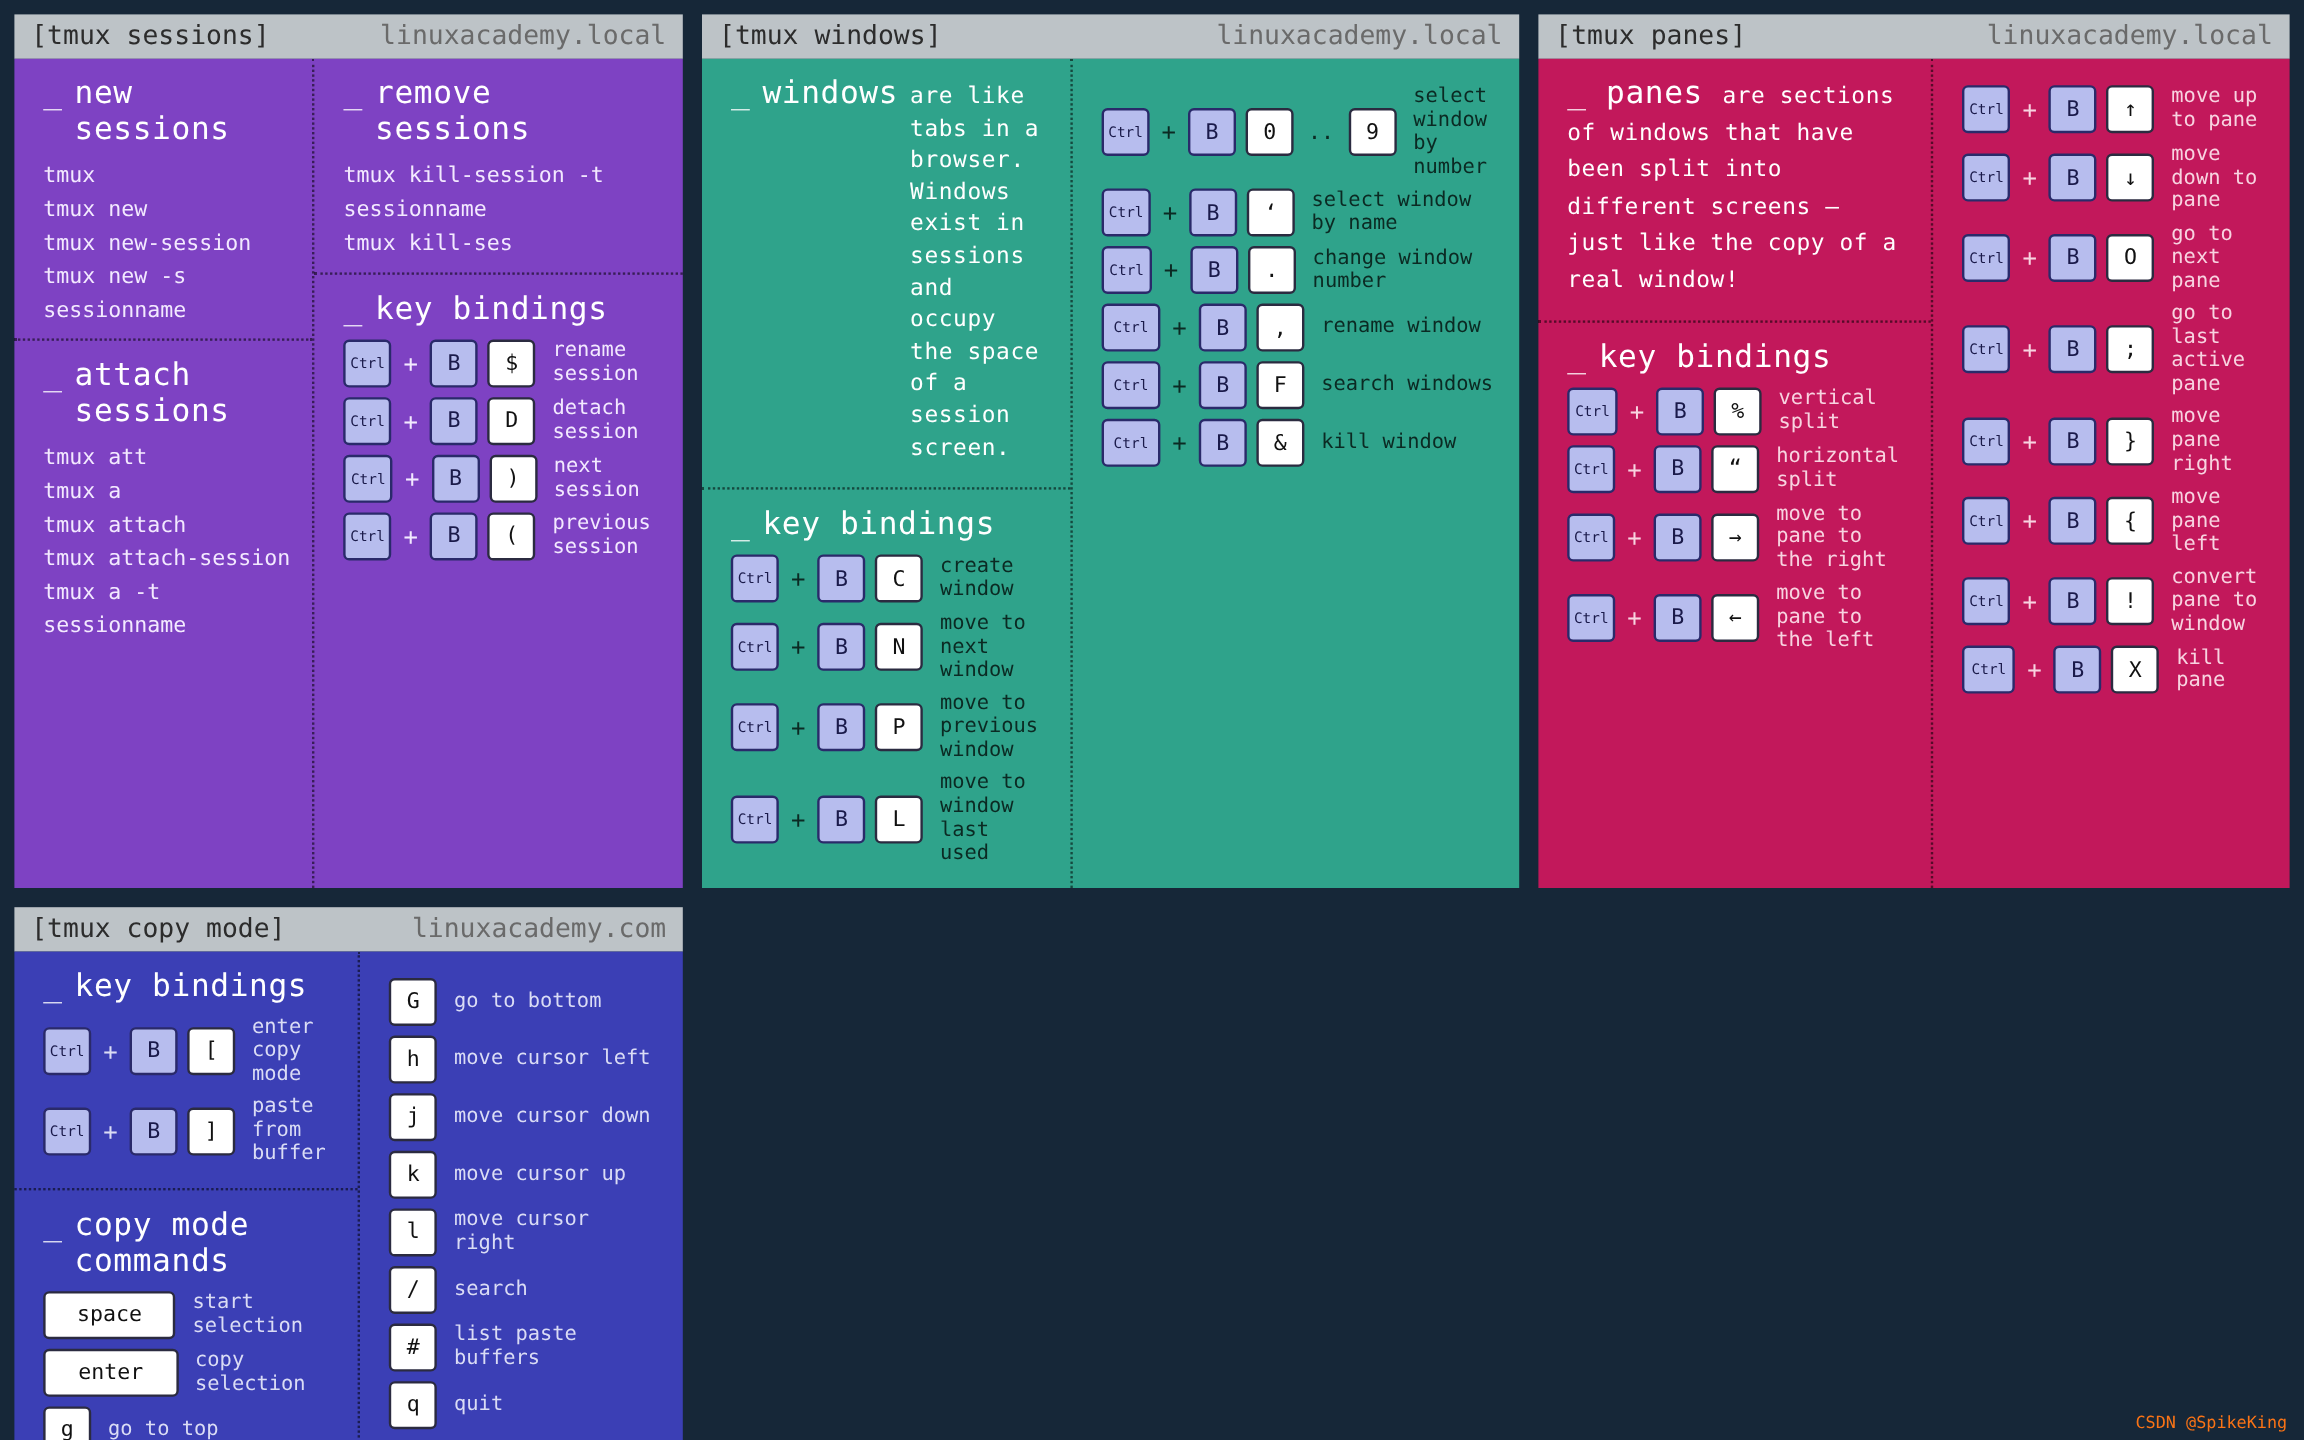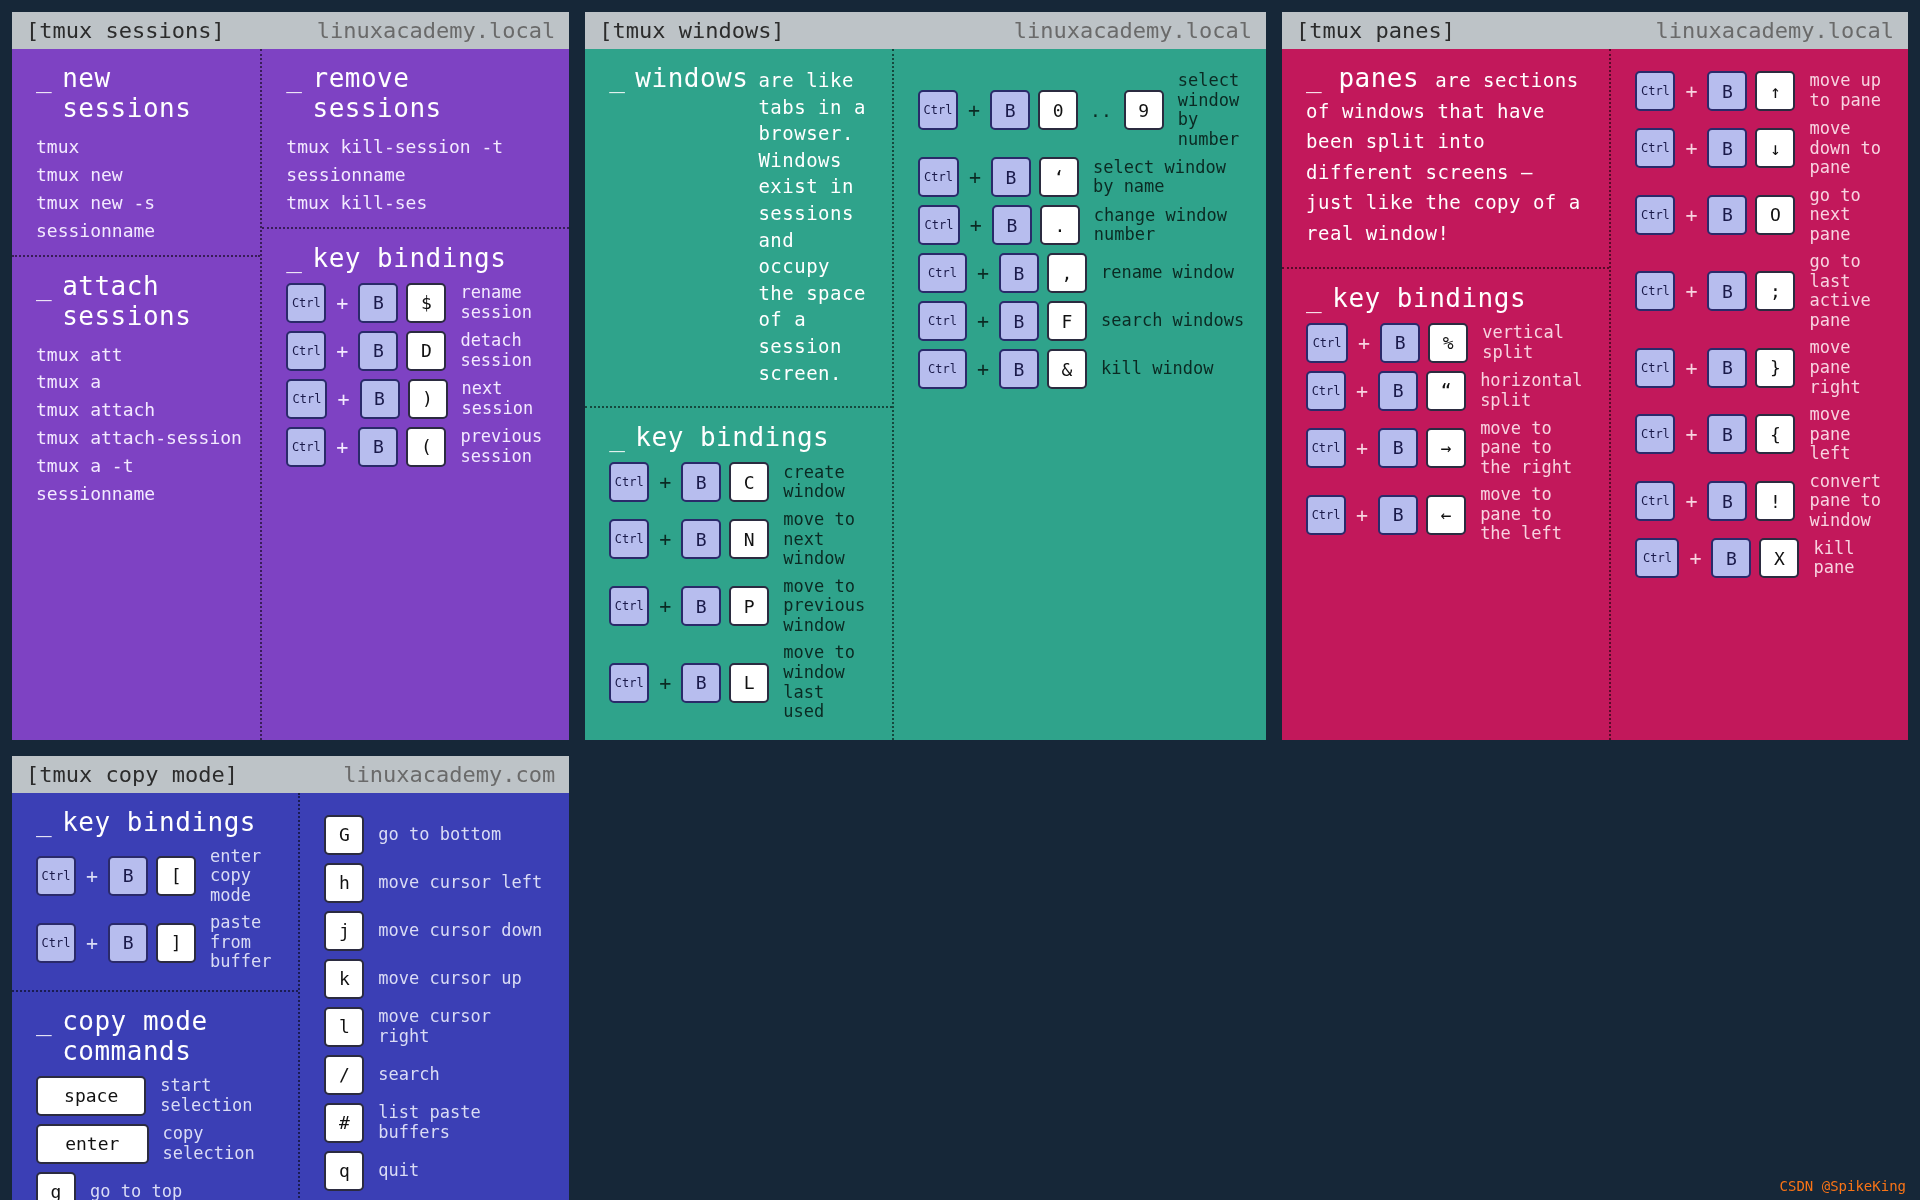--- a/index.html
+++ b/index.html
@@ -50,20 +50,21 @@
     <div class="cols purple">
       <div class="cell sep-dashed-r">
         <div class="pad sep-dashed-b">
           <div class="sec-head">
               <span class="u">_</span>
               <span>new sessions</span>
             </div>
           <div class="lines">
               <div>tmux</div>
               <div>tmux new</div>
+              <div>tmux new-session</div>
               <div>tmux new -s sessionname</div>
             </div>
         </div>
         <div class="pad">
           <div class="sec-head">
               <span class="u">_</span>
               <span>attach sessions</span>
             </div>
           <div class="lines">
               <div>tmux att</div>

